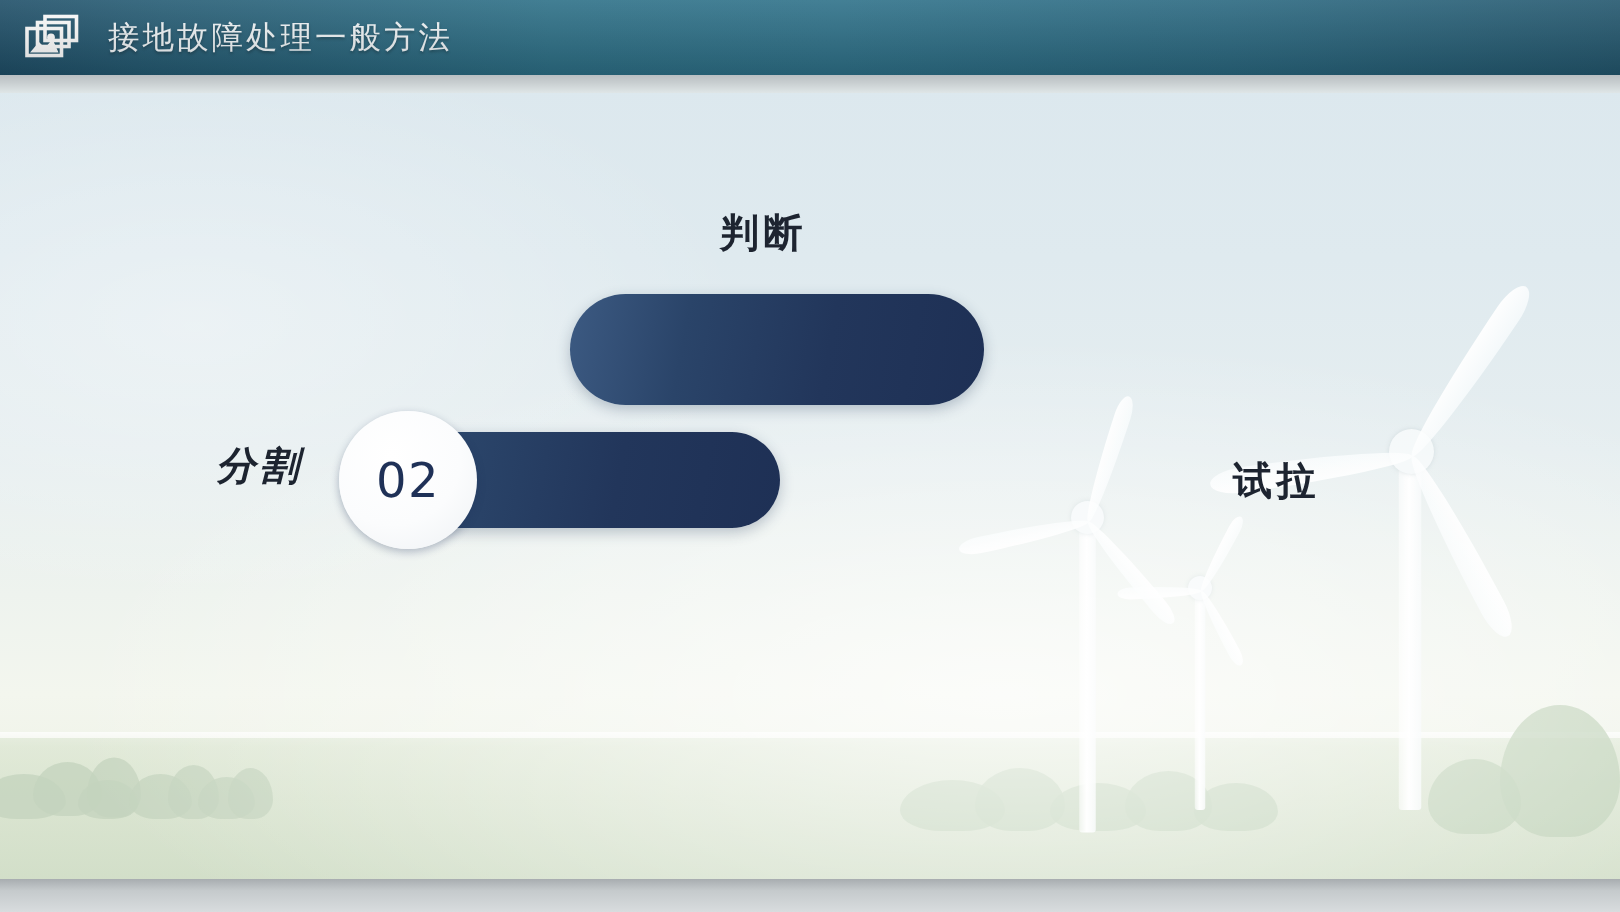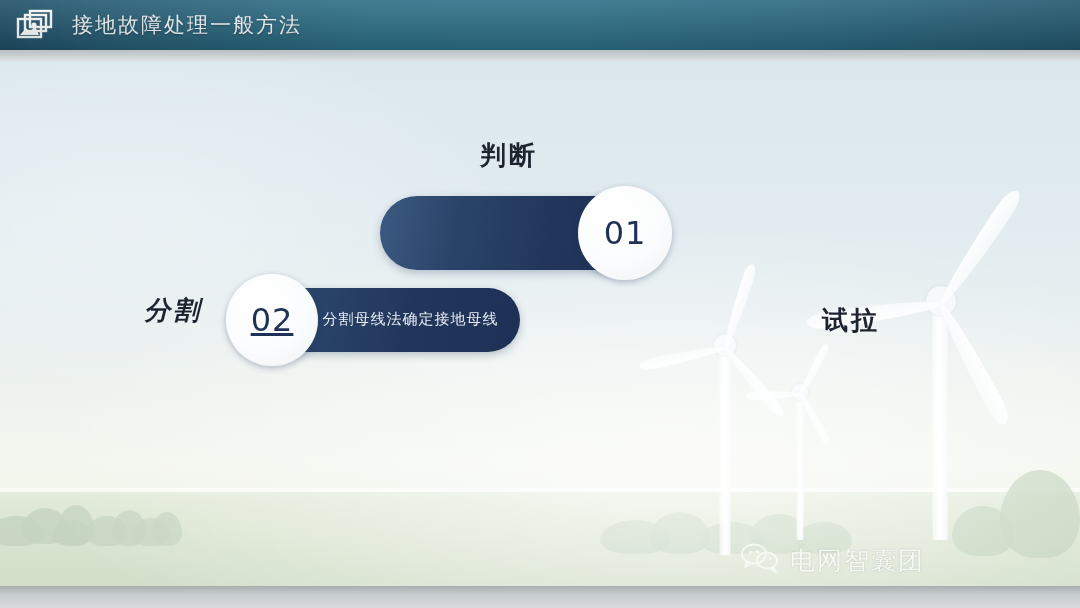--- a/index.html
+++ b/index.html
@@ -271,44 +271,27 @@
       </svg>
     </div>
     <div class="header-title">接地故障处理一般方法</div>
     <div class="header-shade"></div>
   </div>
   <div class="header-underbar"></div>
 
   <div class="side-label" style="left:480px; top:138px;">判断</div>
 
   <div class="capsule" style="left:380px; top:196px; width:276px; height:74px;">
-    <div class="num-circle" style="left:198px; top:-10px; width:94px; height:94px;">01</div>
   </div>
 
   <div class="side-label" style="left:144px; top:293px;font-style:italic;">分割</div>
 
   <div class="capsule" style="left:232px; top:288px; width:288px; height:64px;">
-    <div class="cap-text" style="position:absolute; left:76px; top:22px; width:205px;">分割母线法确定接地母线</div>
-    <div class="num-circle" style="left:-6px; top:-14px; width:92px; height:92px;text-decoration:underline;">02</div>
+    <div class="num-circle" style="left:-6px; top:-14px; width:92px; height:92px;">02</div>
   </div>
 
 
   <div class="side-label" style="left:822px; top:303px;">试拉</div>
 
-  <div class="watermark">
-    <div>
-      <svg width="40" height="32" viewBox="0 0 40 32" aria-hidden="true">
-        <ellipse cx="14" cy="12" rx="12" ry="9.5" fill="none" stroke="#ffffff" stroke-width="1.8"></ellipse>
-        <path d="M7 19 L5 25 L11 21 Z" fill="none" stroke="#ffffff" stroke-width="1.8" stroke-linejoin="round"></path>
-        <circle cx="10.5" cy="10" r="1.6" fill="#ffffff"></circle>
-        <circle cx="17.5" cy="10" r="1.6" fill="#ffffff"></circle>
-        <ellipse cx="27" cy="18.5" rx="10" ry="8" fill="none" stroke="#ffffff" stroke-width="1.8"></ellipse>
-        <path d="M33 25 L36 30 L31 27 Z" fill="none" stroke="#ffffff" stroke-width="1.8" stroke-linejoin="round"></path>
-        <circle cx="24" cy="17" r="1.3" fill="#ffffff"></circle>
-        <circle cx="30" cy="17" r="1.3" fill="#ffffff"></circle>
-      </svg>
-    </div>
-    <div class="wm-text">电网智囊团</div>
-  </div>
 
   <div class="bottom-bar"></div>
 
 </div>
 
 </body></html>

